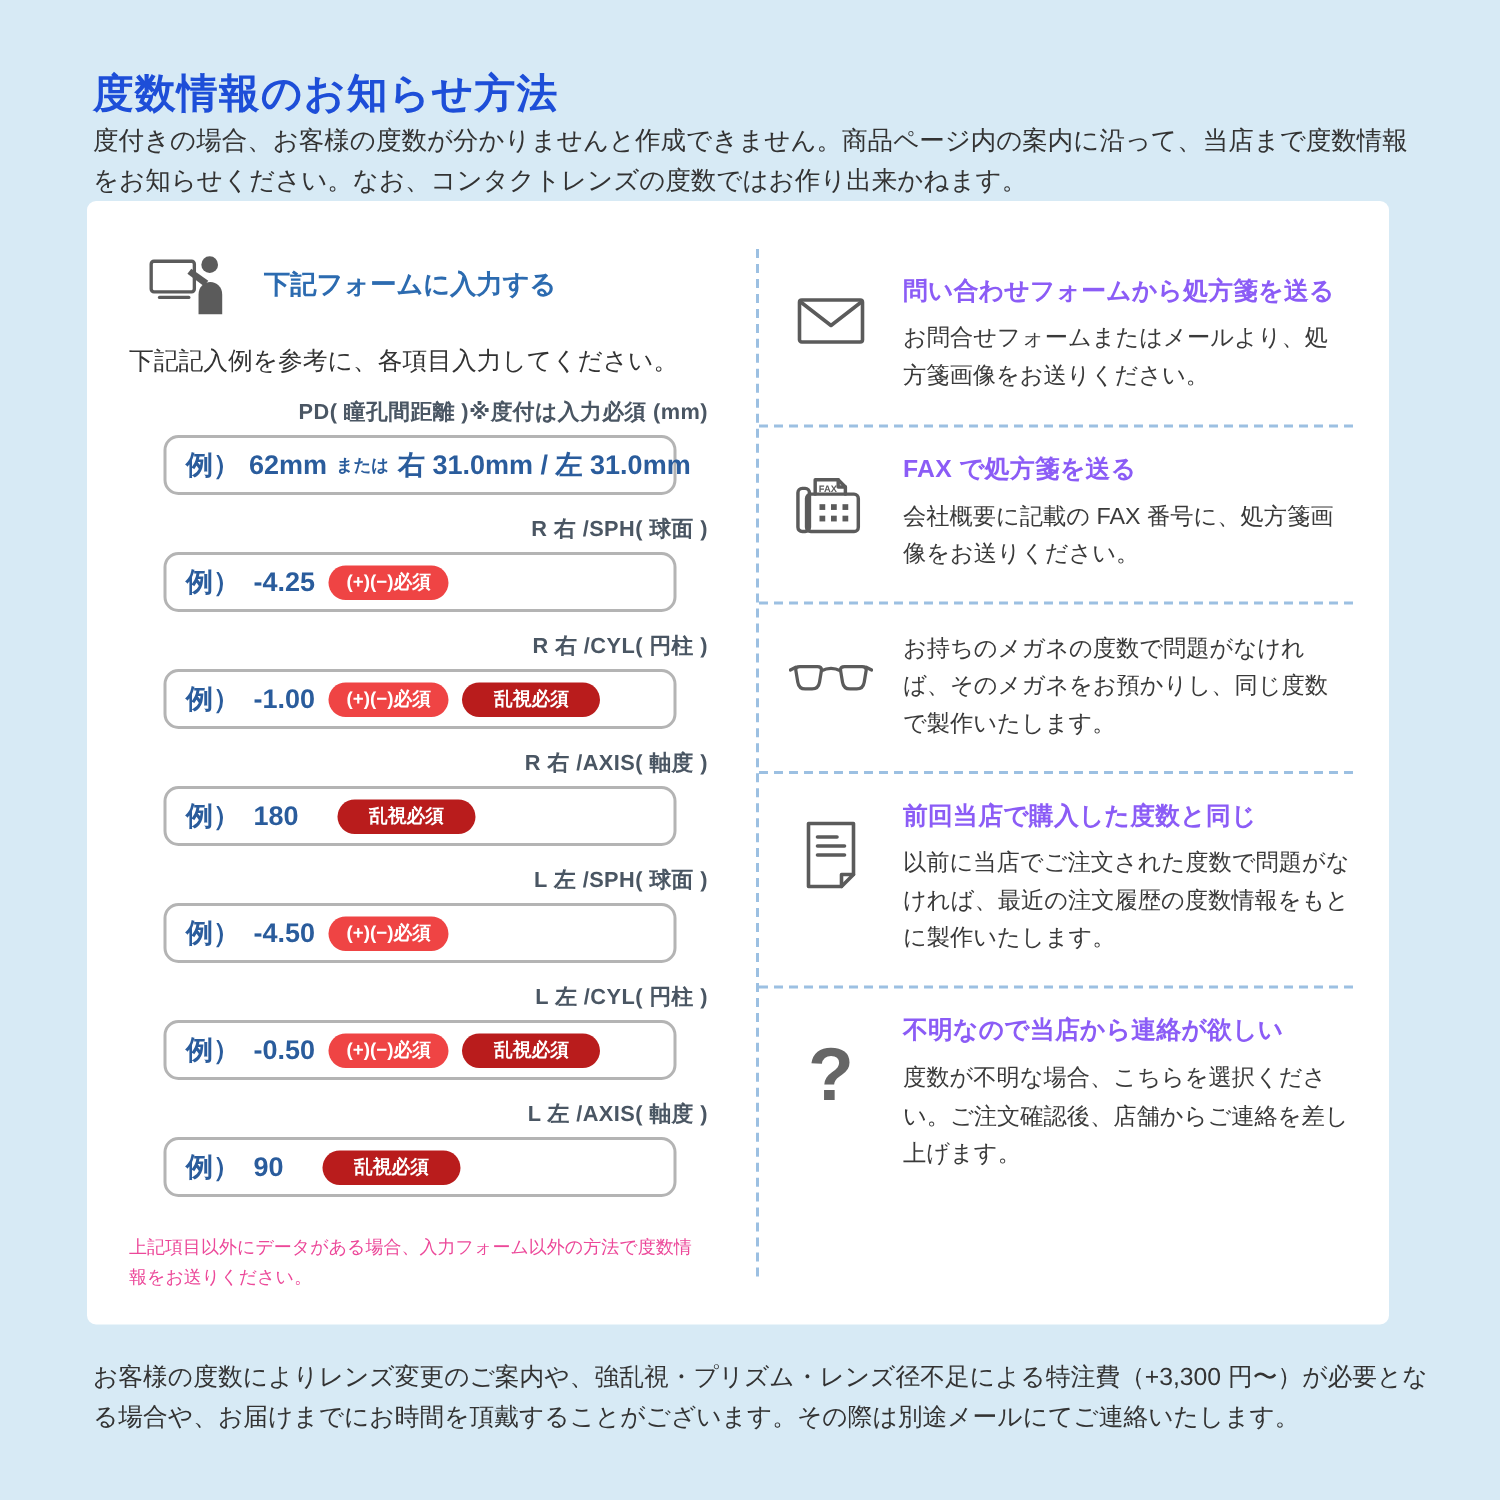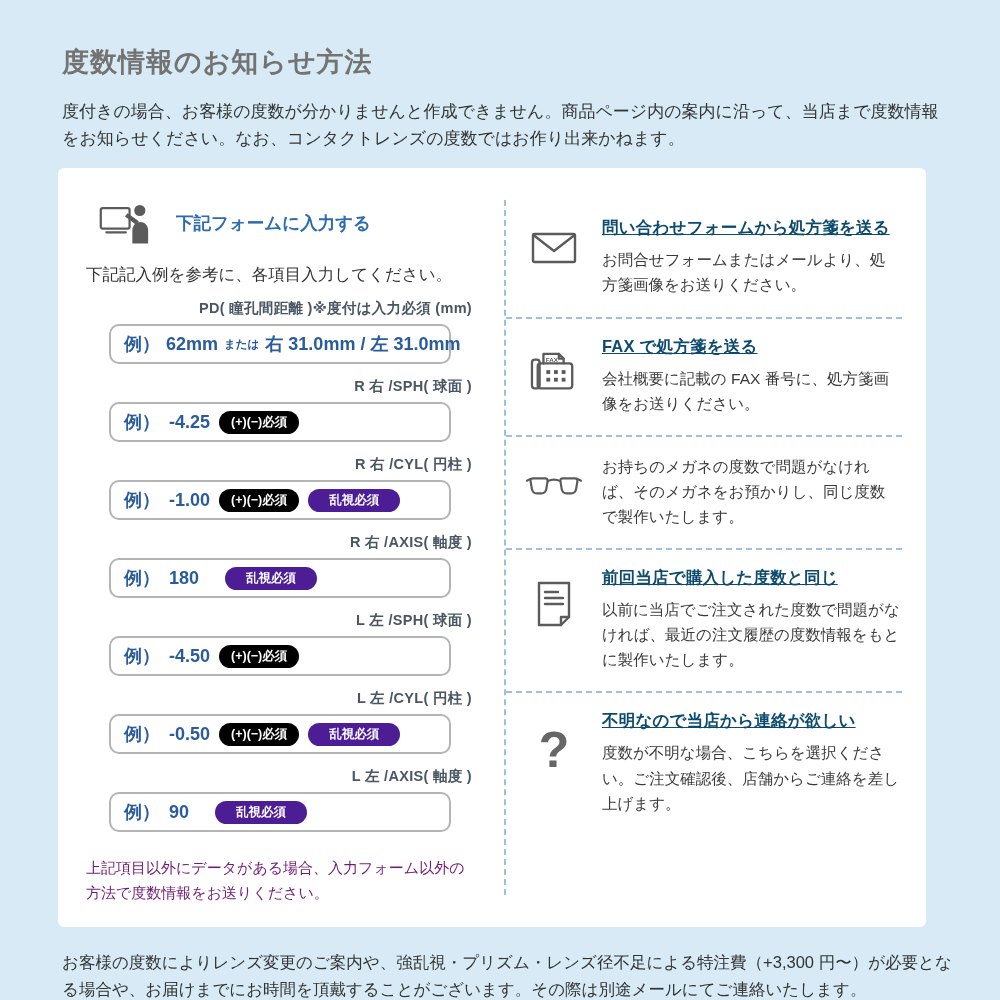--- a/index.html
+++ b/index.html
@@ -4,24 +4,24 @@
 <style>
   * { box-sizing: border-box; margin: 0; padding: 0; }
   html, body { width: 1000px; height: 1000px; overflow: hidden; }
   body {
     background: #d7eaf5;
     font-family: "Liberation Sans", "DejaVu Sans", sans-serif;
     color: #3a3a3a;
   }
   .wrapper { padding: 44px 60px 0 62px; }
   .page-title {
-    font-size: 27px; font-weight: bold; color: #737373;
-    letter-spacing: 1px; margin-bottom: 18px;
-  }
-  .intro { font-size: 17px; line-height: 1.6; color: #333; margin-bottom: 16px; width: 880px; }
+    font-size: 27px; font-weight: bold; color: #1d4ed8;
+    letter-spacing: 1px; 
+  }
+  .intro { font-size: 17px; line-height: 1.6; color: #333; width: 880px; }
 
   .panel {
     background: #ffffff; border-radius: 6px;
     margin: 0 58px; width: 868px; min-height: 722px;
     display: flex; padding: 26px 24px 22px 28px; gap: 12px;
   }
 
   
   .col-left { width: 406px; padding-right: 20px; flex: none; }
   .form-header { display: flex; align-items: center; gap: 26px; margin: 8px 0 20px 12px; }
@@ -37,31 +37,31 @@
     margin-left: 23px; width: 342px; height: 40px;
     border: 2px solid #b4b4b4; border-radius: 10px; background: #fff;
     display: flex; align-items: center; gap: 9px; padding: 0 8px 0 13px;
   }
   .ex-prefix, .ex-value { color: #2a5c9c; font-weight: bold; font-size: 18px; white-space: nowrap; }
   .ex-middle { color: #2a5c9c; font-weight: bold; font-size: 11.5px; white-space: nowrap; }
   .pill {
     border-radius: 999px; color: #fff; font-size: 12.5px; font-weight: bold;
     padding: 4px 12px; white-space: nowrap; line-height: 1.2;
   }
-  .pill-blue { background: #000000; }
-  .pill-orange { background: #4c1d95; padding: 4px 21px; }
-  .form-note { font-size: 15px; line-height: 1.62; margin-top: 24px; color: #701a75; }
+  .pill-blue { background: #ef4444; }
+  .pill-orange { background: #b91c1c; padding: 4px 21px; }
+  .form-note { font-size: 12px; line-height: 1.62; margin-top: 24px; color: #ec4899; }
 
   
   .col-right { flex: 1; border-left: 2px dashed #9cc0e2; margin: 6px 0 10px 0; display: flex; flex-direction: column; }
   .method { display: flex; padding: 17px 0 19px 0; }
   .method + .method { border-top: 2px dashed #9cc0e2; }
   .method-icon { width: 96px; flex: none; display: flex; justify-content: center; align-items: flex-start; padding-top: 14px; }
   .method-content { flex: 1; padding-right: 2px; }
-  .method-heading { color: #0c4a6e; font-size: 16.5px; font-weight: bold; margin-bottom: 8px; letter-spacing: .2px; text-decoration: underline; }
+  .method-heading { color: #8b5cf6; font-size: 16.5px; font-weight: bold; margin-bottom: 8px; letter-spacing: .2px; }
   .method-body { font-size: 15.5px; line-height: 1.62; color: #3a3a3a; }
   .q-glyph { font-size: 50px; font-weight: bold; color: #666; line-height: .9; margin-top: 4px; }
 
   .footer { padding: 22px 45px 0 62px; font-size: 16.5px; line-height: 1.65; color: #333; }
 
   svg .ln { fill: none; stroke: #5b5b5b; stroke-width: 2.4; stroke-linecap: round; stroke-linejoin: round; }
   svg .fl { fill: #5b5b5b; stroke: none; }
 </style>
 </head>
 <body>

